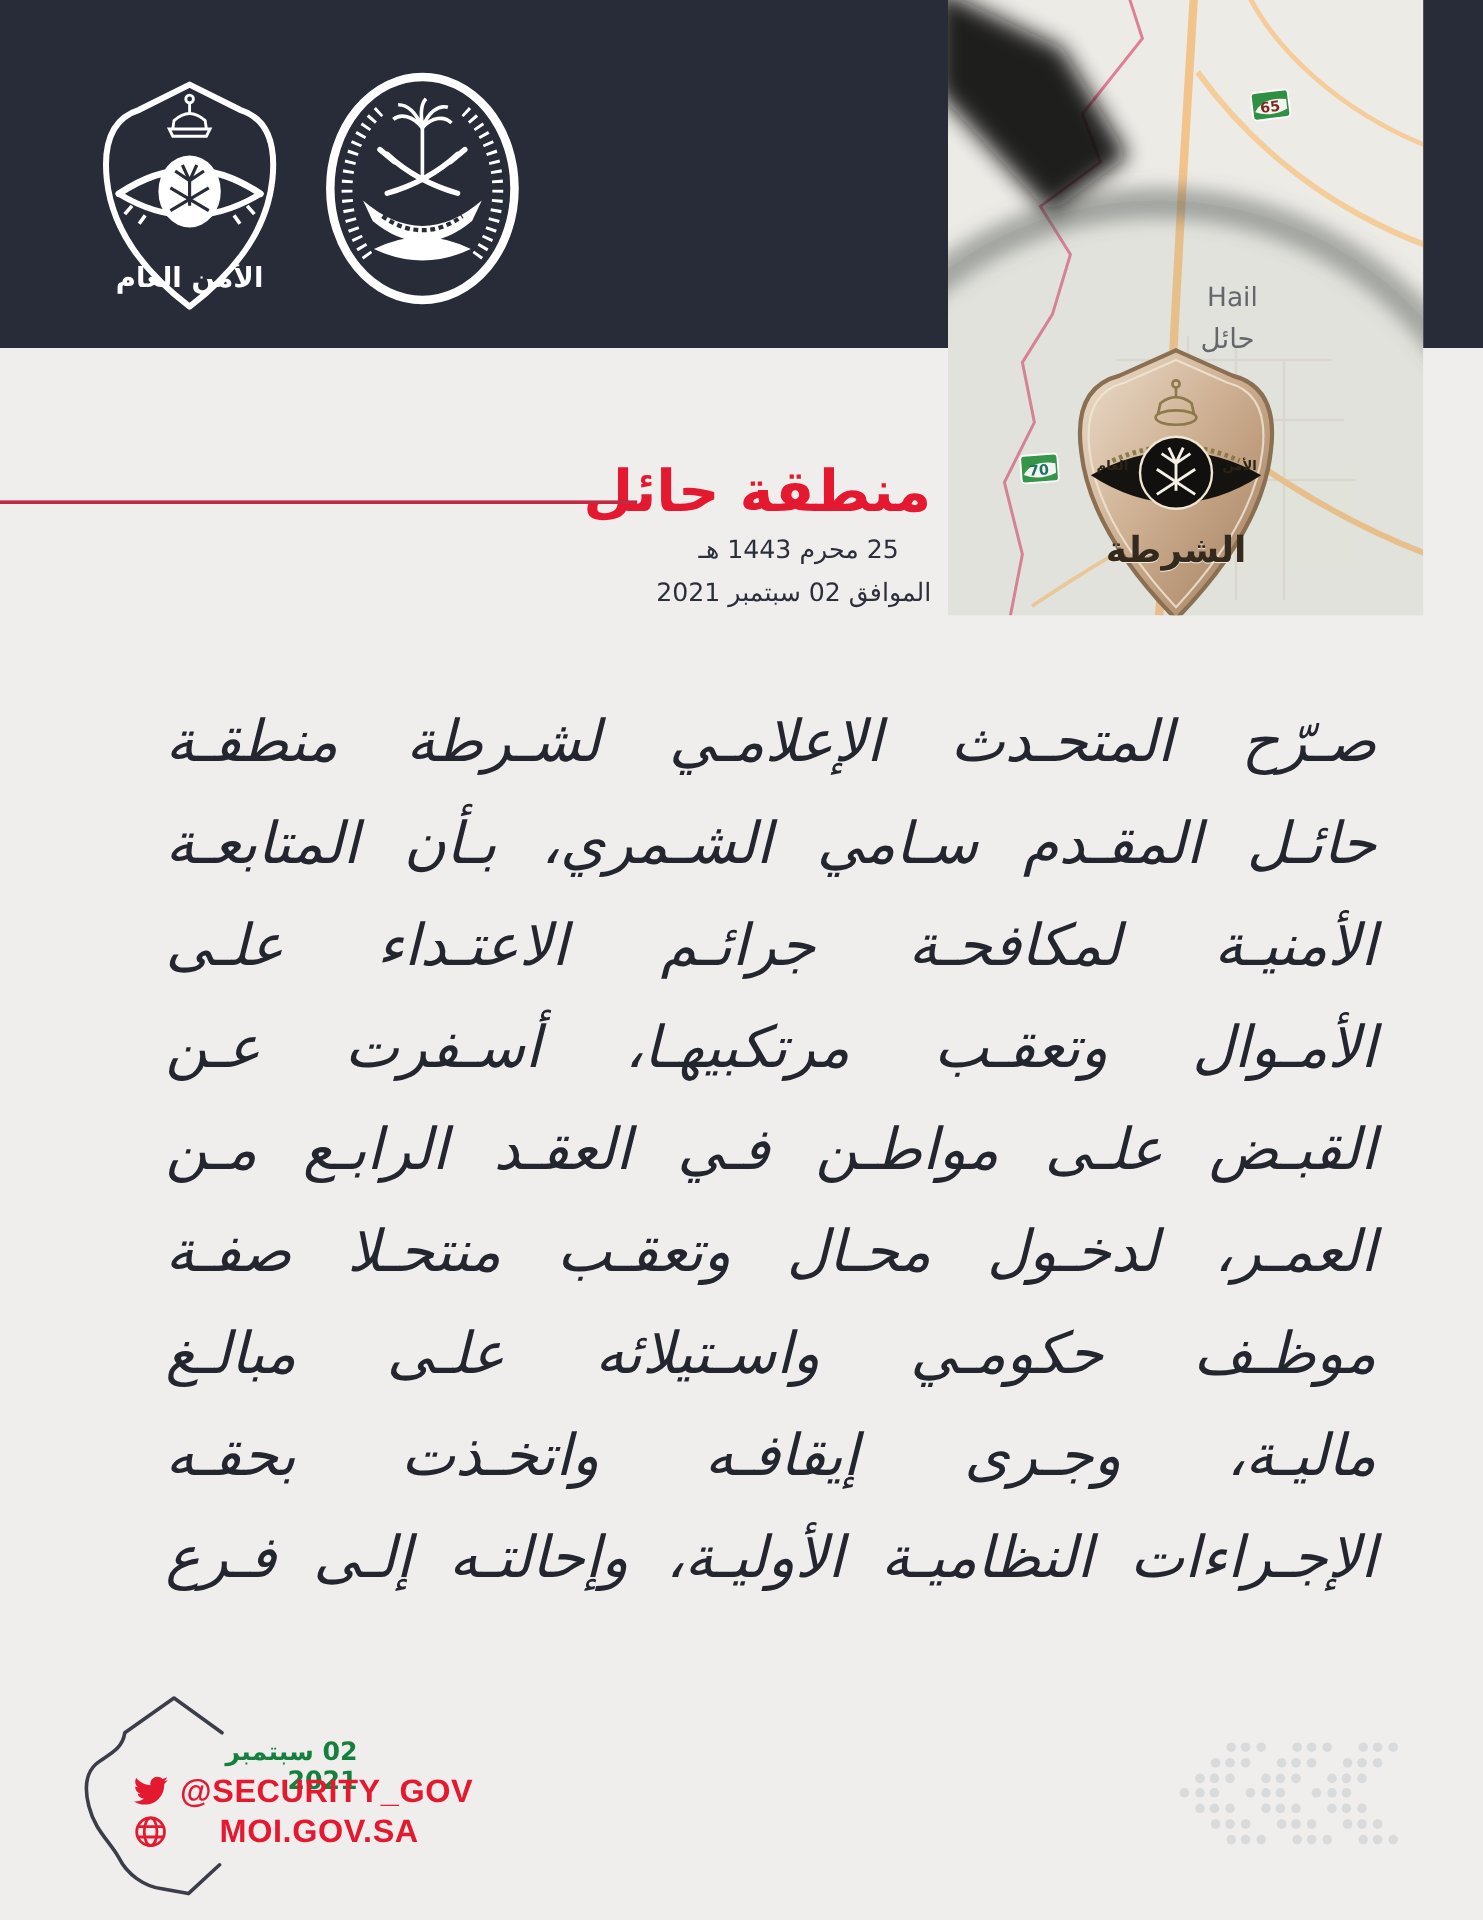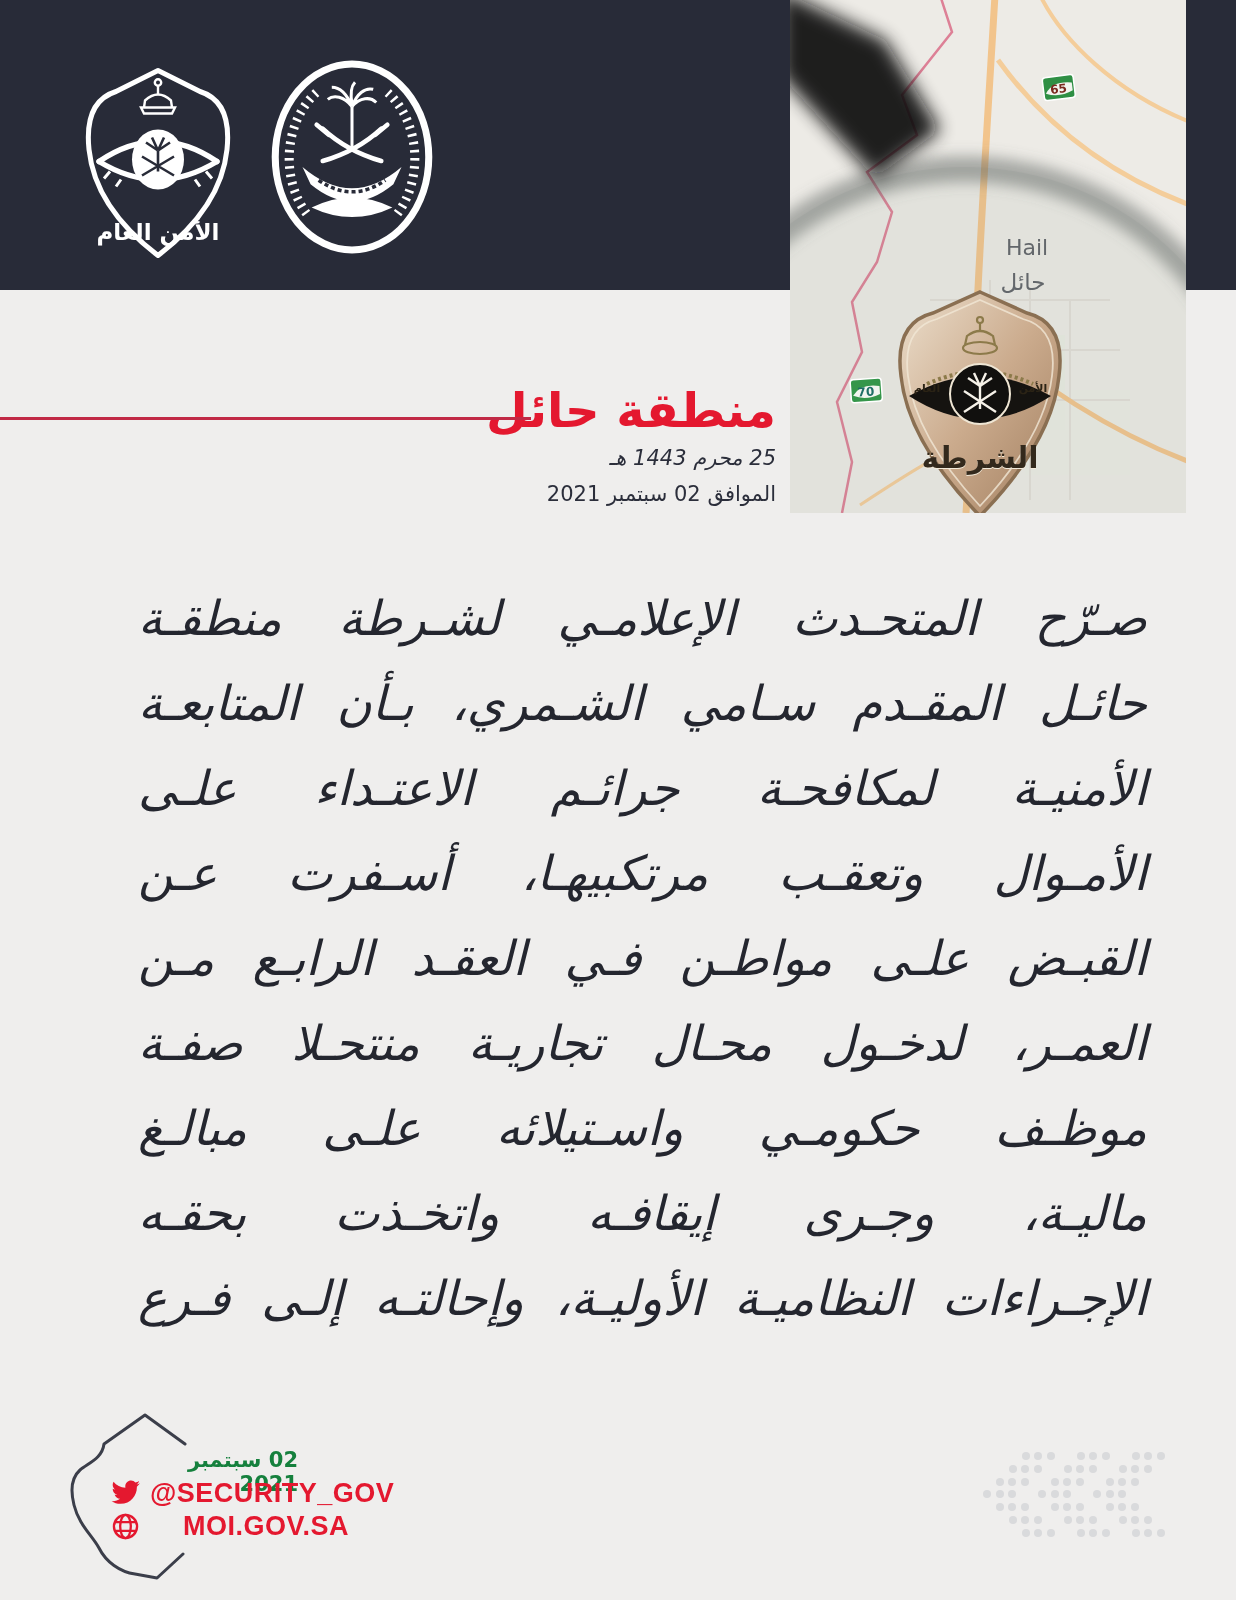--- a/index.html
+++ b/index.html
@@ -8,22 +8,22 @@
   
   .band{position:absolute;left:0;top:0;width:1236px;height:290px;background:#282b38;}
   .logo-ps{position:absolute;left:75px;top:66px;width:166px;height:195px;}
   .logo-moi{position:absolute;left:266px;top:56px;width:172px;height:202px;}
   
   .photo{position:absolute;left:790px;top:0;width:396px;height:513px;overflow:hidden;background:#edebe6;}
   
   .title{position:absolute;right:460px;top:384px;width:600px;text-align:right;direction:rtl;
          font-size:48px;font-weight:bold;color:#e4182f;line-height:1.1;}
   .redline{position:absolute;left:0;top:417px;width:531px;height:3px;background:#c12945;}
-  .date1{position:absolute;right:460px;top:446px;width:420px;text-align:right;direction:rtl;
-         font-size:21px;color:#2b2e3b;font-style:italic;}
+  .date1{position:absolute;right:487px;top:446px;width:420px;text-align:right;direction:rtl;
+         font-size:21px;color:#2b2e3b;}
   .date2{position:absolute;right:460px;top:482px;width:420px;text-align:right;direction:rtl;
          font-size:21px;color:#2b2e3b;}
   
   .body{position:absolute;right:89px;top:576px;width:1009px;direction:rtl;color:#24262f;font-style:italic;}
   .bline{height:85px;line-height:85px;font-size:48px;font-weight:500;white-space:nowrap;
          text-align:justify;text-align-last:justify;}
   .bline.last{text-align:right;text-align-last:right;}
   
   .f-shield{position:absolute;left:58px;top:1404px;width:132px;height:178px;}
   .f-date{position:absolute;left:140px;top:1448px;width:158px;text-align:right;direction:rtl;
@@ -154,21 +154,21 @@
   <div class="redline"></div>
   <div class="date1">25 محرم 1443 هـ</div>
   <div class="date2">الموافق 02 سبتمبر 2021</div>
 
   <div class="body">
     <div class="bline">صـرّح المتحـدث الإعلامـي لشـرطة منطقـة</div>
     <div class="bline">حائـل المقـدم سـامي الشـمري، بـأن المتابعـة</div>
     <div class="bline">الأمنيـة لمكافحـة جرائـم الاعتـداء علـى</div>
     <div class="bline">الأمـوال وتعقـب مرتكبيهـا، أسـفرت عـن</div>
     <div class="bline">القبـض علـى مواطـن فـي العقـد الرابـع مـن</div>
-    <div class="bline">العمـر، لدخـول محـال تجاريـة منتحـلا صفـة</div>
+    <div class="bline">العمـر، لدخـول محـال وتعقـب منتحـلا صفـة</div>
     <div class="bline">موظـف حكومـي واسـتيلائه علـى مبالـغ</div>
     <div class="bline">ماليـة، وجـرى إيقافـه واتخـذت بحقـه</div>
     <div class="bline">الإجـراءات النظاميـة الأوليـة، وإحالتـه إلـى فـرع</div>
   </div>
 
   <svg class="f-shield" viewBox="0 0 132 178">
     <path d="M127,40 L87,11 L46,40 C44,55 30,59 22,66 C12,75 13,89 16,101 C21,121 33,130 41,144 C48,158 62,168 77,170 L99,174 L125,150" fill="none" stroke="#3b3e4a" stroke-width="3" stroke-linecap="round" stroke-linejoin="round"></path>
   </svg>
   <div class="f-date">02 سبتمبر 2021</div>
 

